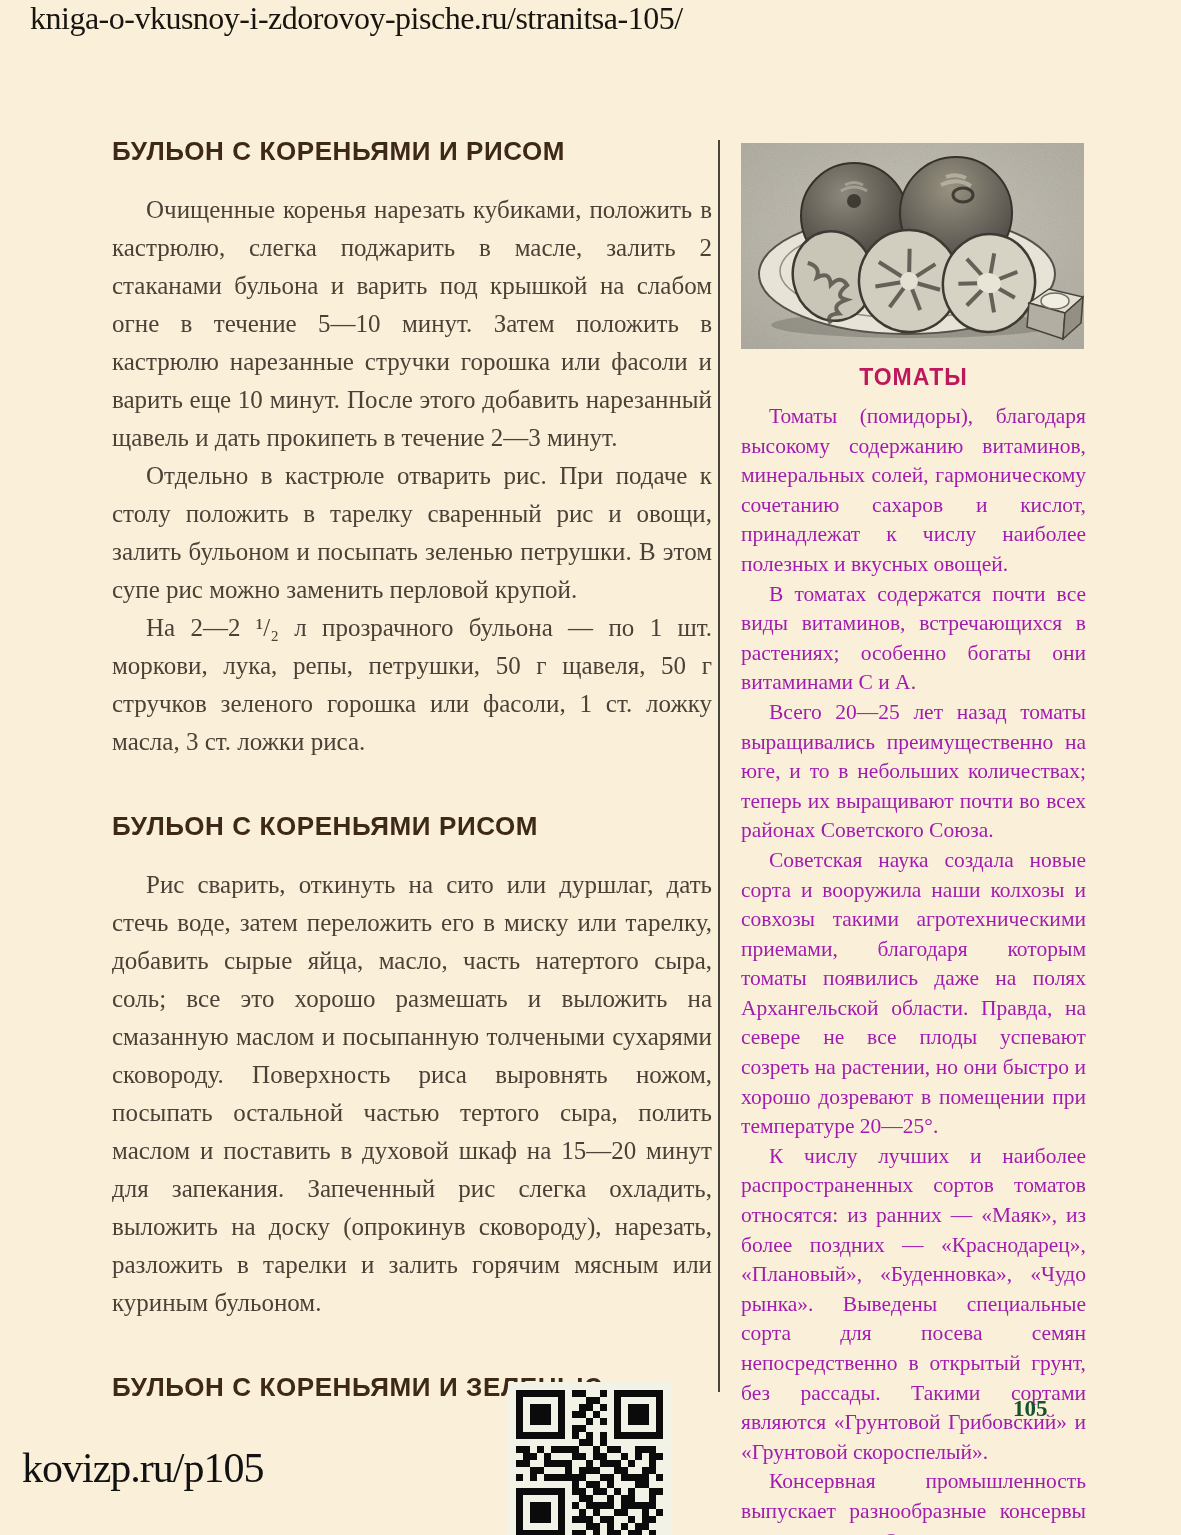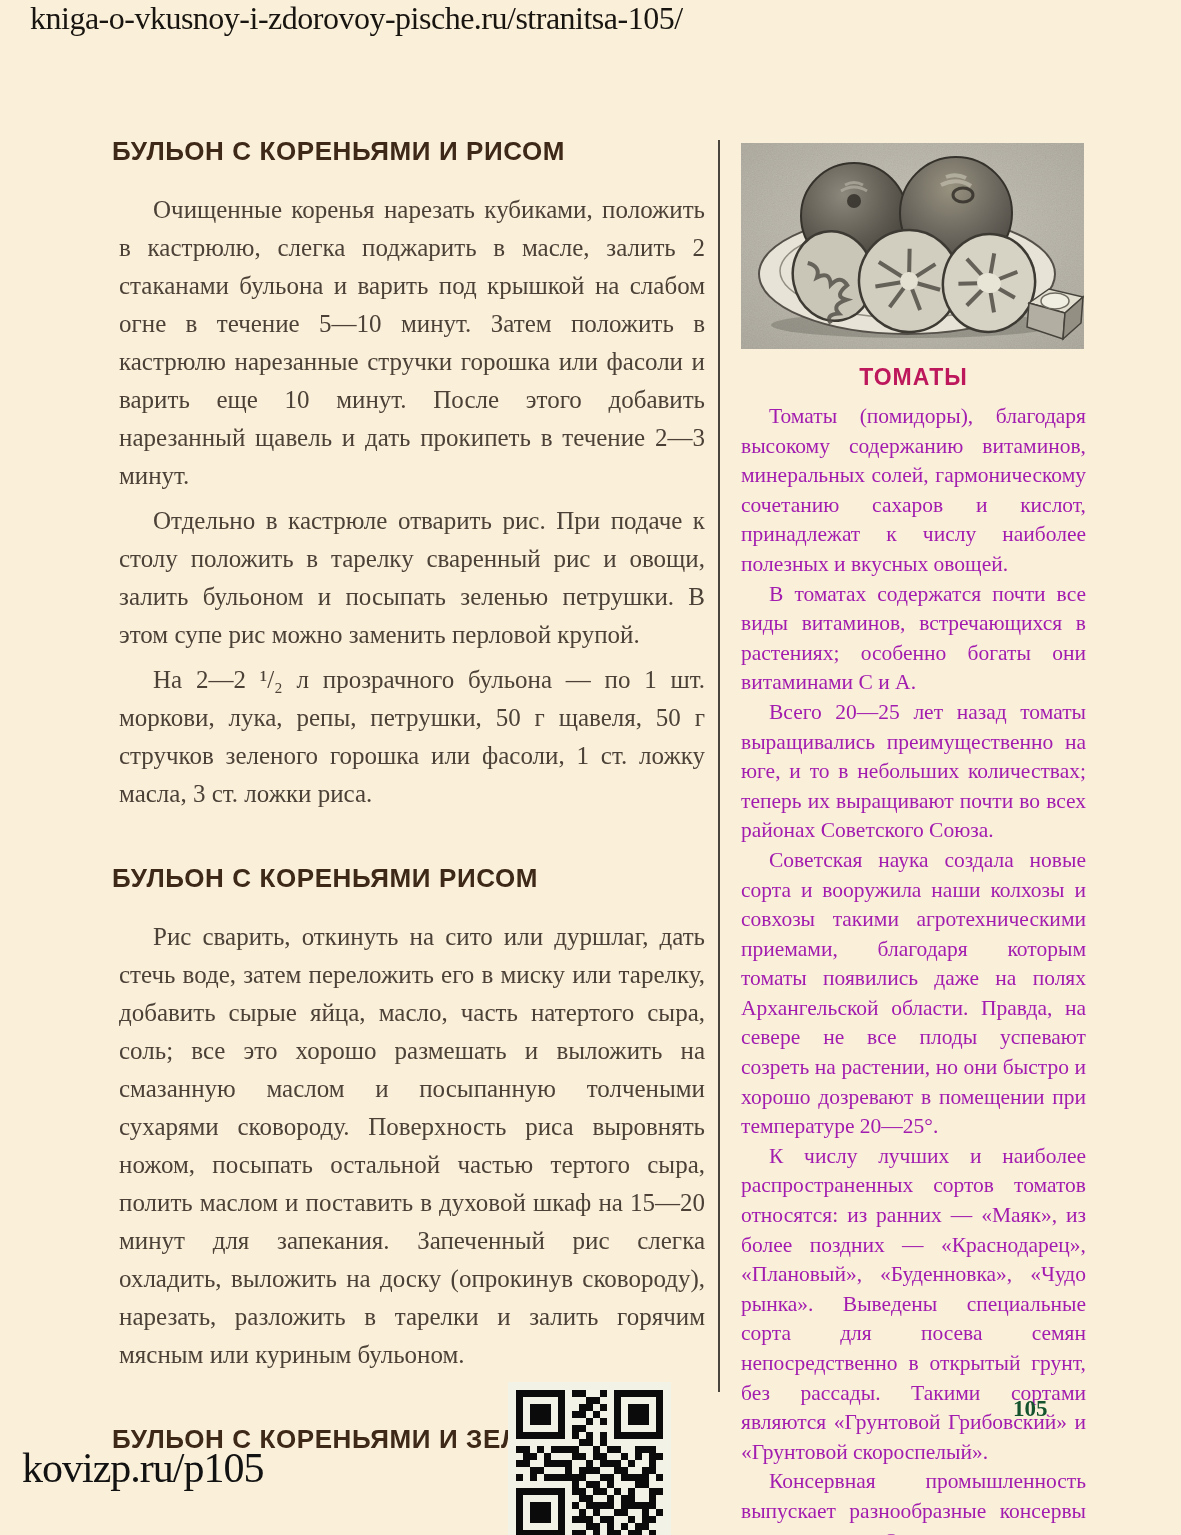--- a/index.html
+++ b/index.html
@@ -22,21 +22,21 @@
   
   .left-col{position:absolute;left:112px;top:136px;width:600px;}
   .section + .section{margin-top:50px;}
   .section h2{
     font-family:"Liberation Sans",sans-serif;font-weight:bold;
     font-size:26px;color:#3e2817;text-align:left;
     letter-spacing:0.6px;margin:0 0 24px 0;
   }
   .left-col p{
     font-size:25px;line-height:38px;color:#4c4137;
-    text-align:justify;text-indent:34px;margin:7px;
+    text-align:justify;text-indent:34px;margin:0;
   }
   
   .right-col{position:absolute;left:741px;top:143px;width:345px;}
   .illus{display:block;width:343px;height:206px;}
   .right-col h3{
     font-family:"Liberation Sans",sans-serif;font-weight:bold;
     font-size:23px;color:#be185d;text-align:center;
     letter-spacing:1px;margin:15px 0 11px 0;
   }
   .right-col p{

